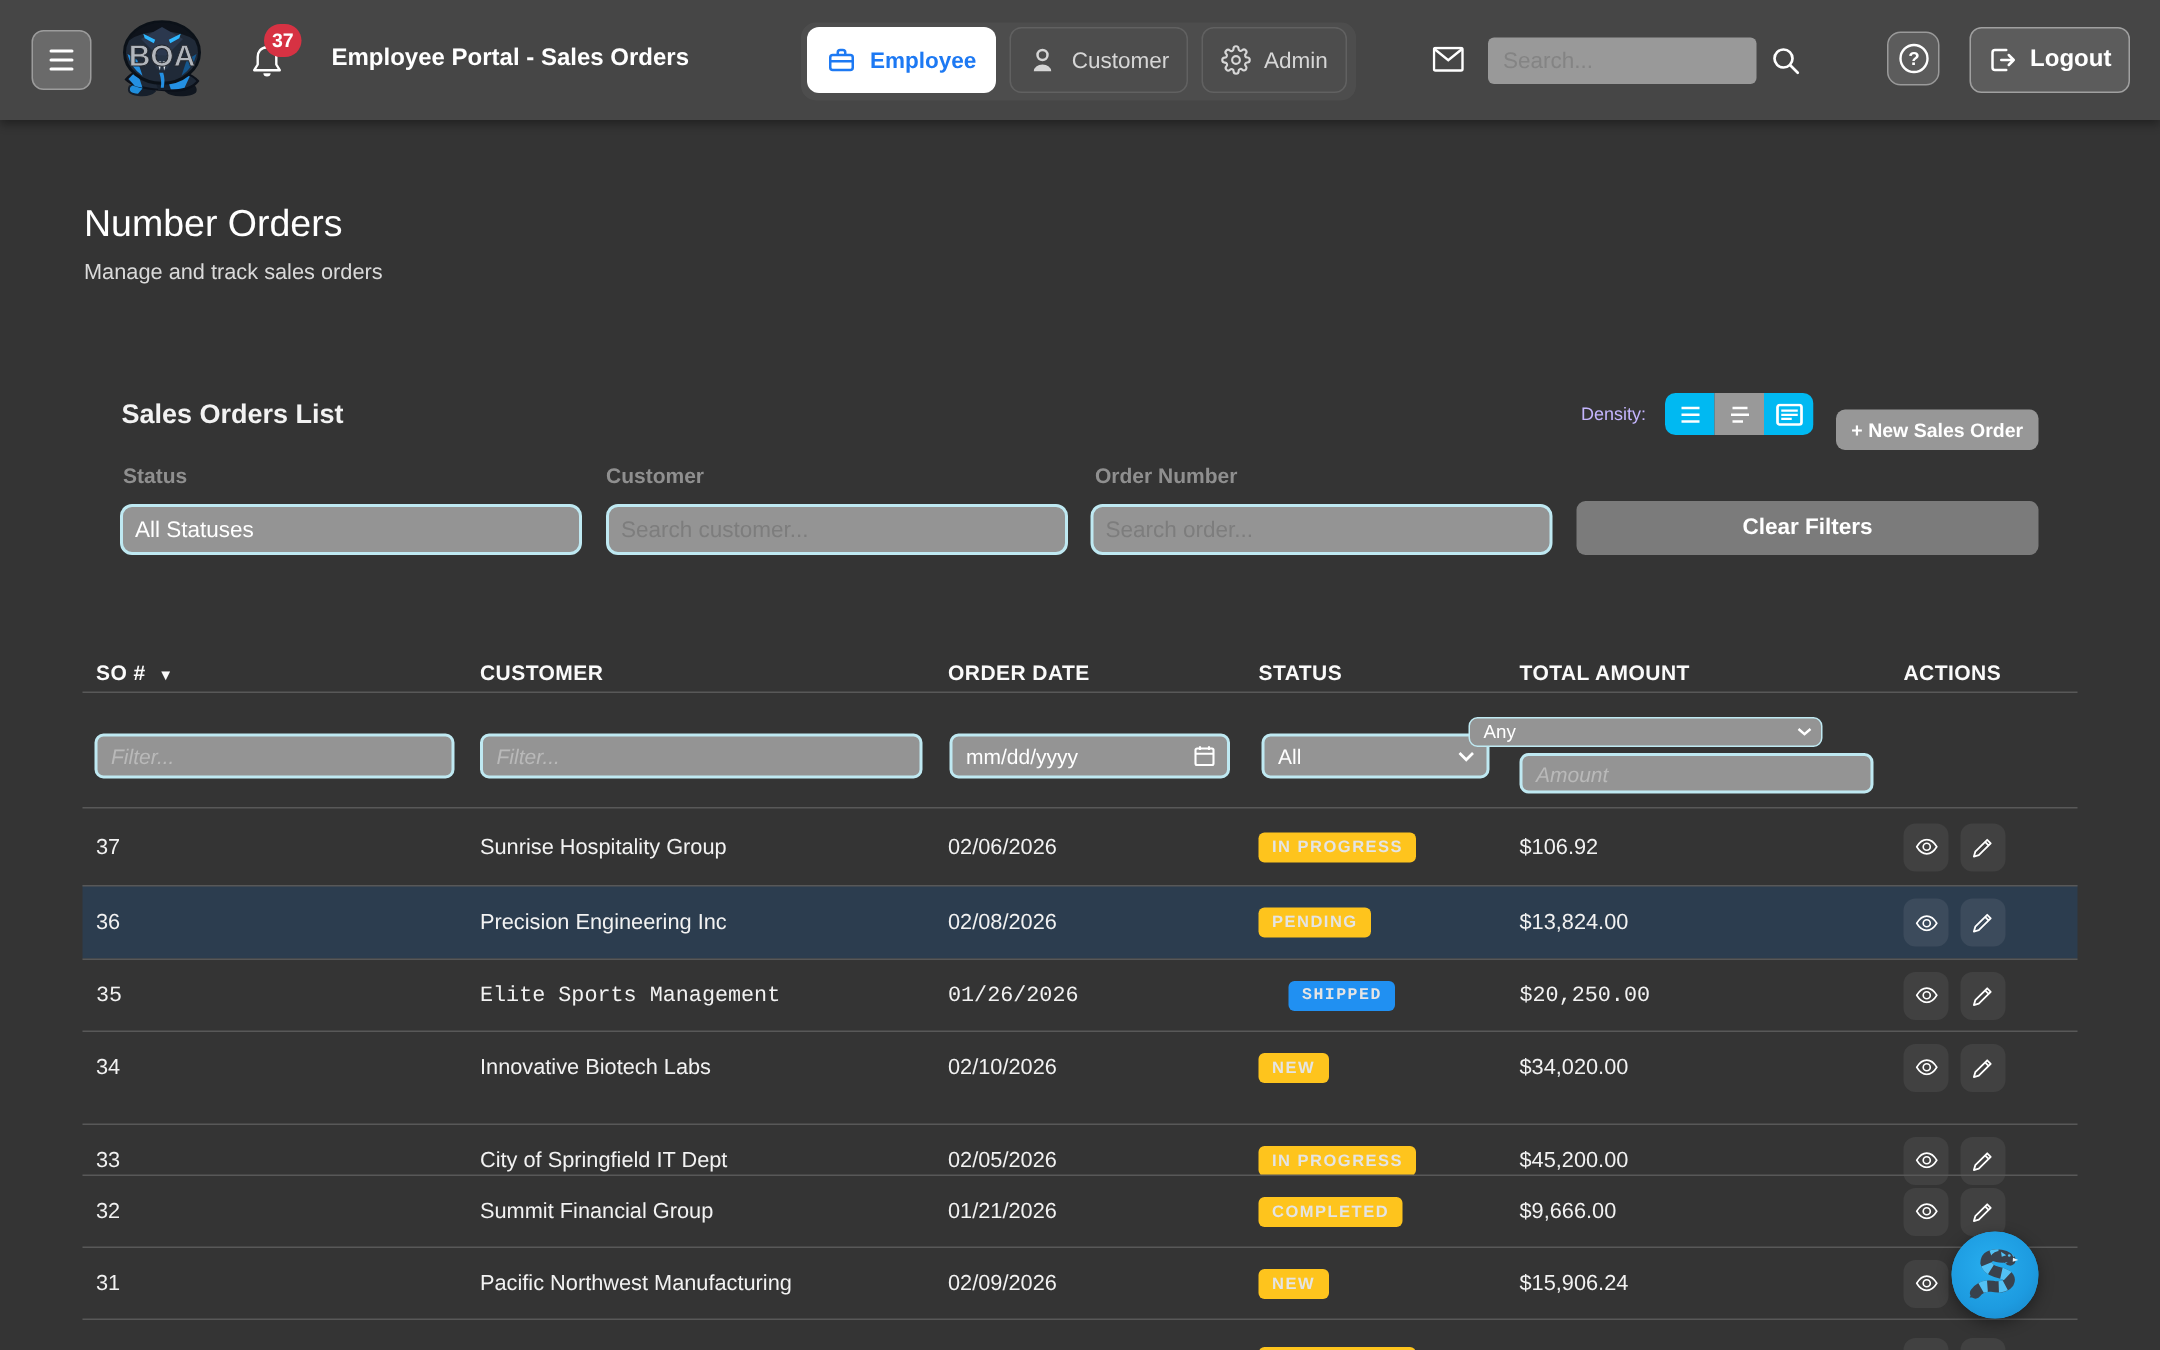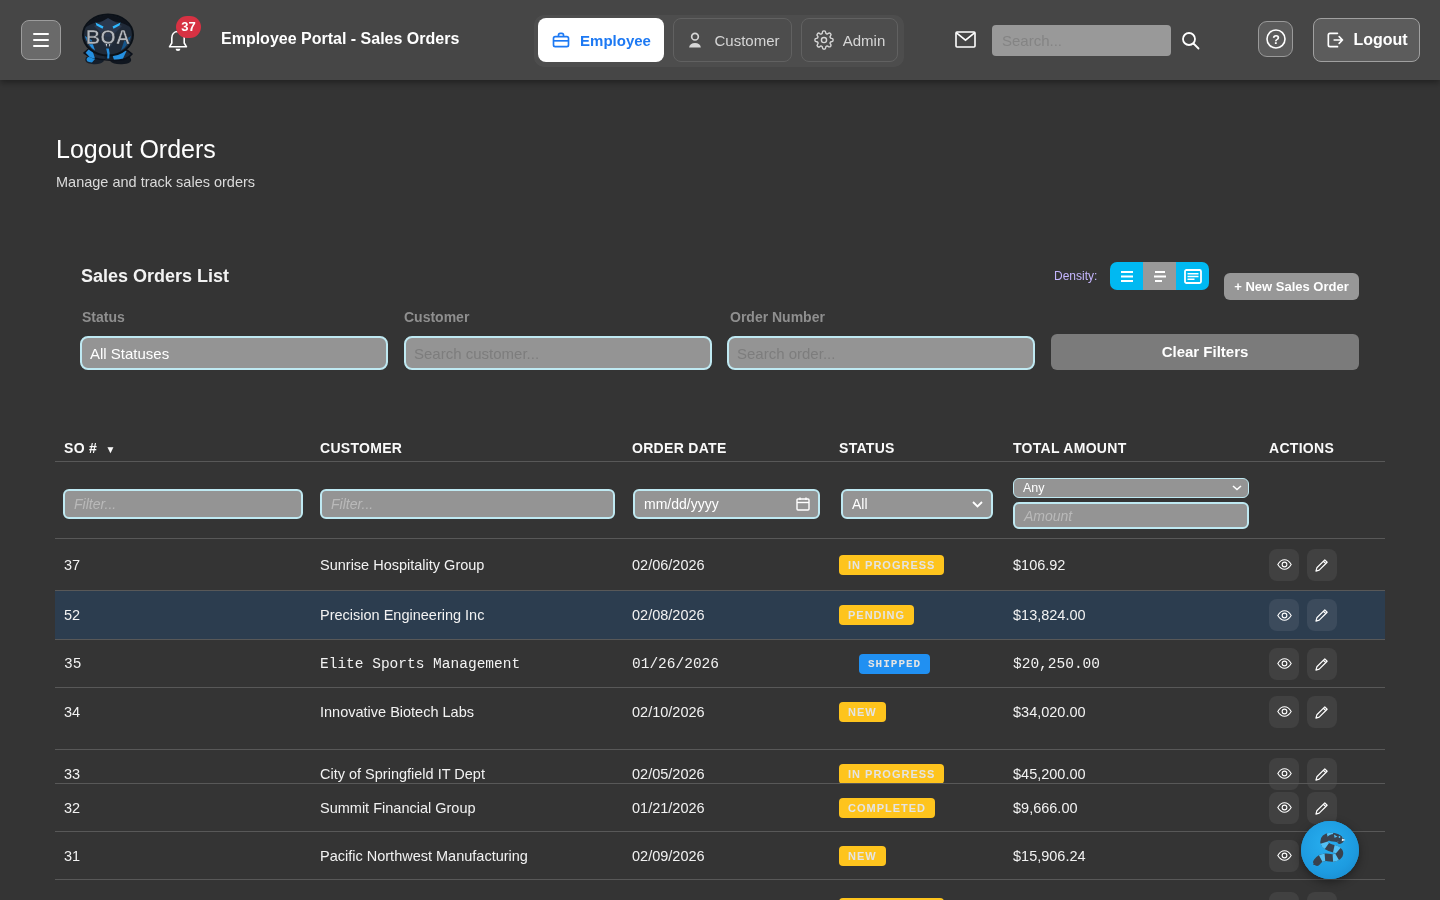--- a/index.html
+++ b/index.html
@@ -163,21 +163,21 @@
   </div>
   <div id="logoutbtn">
     <svg width="20" height="20" viewBox="0 0 24 24" fill="none" stroke="#fff" stroke-width="2" stroke-linecap="round" stroke-linejoin="round">
       <path d="M15 4 H6 a2 2 0 0 0 -2 2 v12 a2 2 0 0 0 2 2 h9"></path>
       <path d="M11 12 h10 M17 8 l4 4 -4 4"></path>
     </svg>
     Logout
   </div>
 </div>
 
-<div id="h1">Logout Orders</div>
+<div id="h1">Number Orders</div>
 <div id="sub">Manage and track sales orders</div>
 
 <div id="secTitle">Sales Orders List</div>
 <div id="densityLabel">Density:</div>
 <div id="density">
   <div class="dbtn dcyan">
     <svg width="14" height="13" viewBox="0 0 14 13">
         <g stroke="#fff" stroke-width="1.8">
           <line x1="1" y1="2" x2="13" y2="2"></line>
           <line x1="1" y1="6.5" x2="13" y2="6.5"></line>
@@ -240,21 +240,21 @@
         <line x1="1" y1="5.5" x2="13" y2="5.5" stroke="#fff" stroke-width="1.4"></line>
         <line x1="4" y1="0.5" x2="4" y2="3" stroke="#fff" stroke-width="1.4"></line>
         <line x1="10" y1="0.5" x2="10" y2="3" stroke="#fff" stroke-width="1.4"></line>
       </svg>
   </div>
   <div class="fr-input" style="left:786px; top:57px; width:152px;">All
     <svg style="position:absolute; right:8px;" width="11" height="7" viewBox="0 0 11 7">
         <path d="M1 1 L5.5 5.5 L10 1" fill="none" stroke="#fff" stroke-width="1.8"></path>
       </svg>
   </div>
-  <div class="fr-input" style="left:958px; top:46px; width:236px; height:20px; border-width:1.5px; font-size:12.5px;">Any
+  <div class="fr-input" style="left:924px; top:46px; width:236px; height:20px; border-width:1.5px; font-size:12.5px;">Any
     <svg style="position:absolute; right:6px;" width="10" height="6" viewBox="0 0 10 6">
         <path d="M1 1 L5 4.5 L9 1" fill="none" stroke="#fff" stroke-width="1.6"></path>
       </svg>
   </div>
   <div class="fr-input" style="left:958px; top:70px; width:236px; height:27px;">
       <span style="color:#b9b9b9; font-style:italic;">Amount</span>
     </div>
 
   <div class="row" style="top:106px; height:52px;">
     <div class="cell col0">37</div>
@@ -272,21 +272,21 @@
           </svg>
         </div>
         <div class="iconbtn" style="margin-left:8px">
           <svg width="14" height="14" viewBox="0 0 15 15">
             <path d="M1 14 L2 10.5 L10.5 2 L13 4.5 L4.5 13 Z M9 3.5 L11.5 6" fill="none" stroke="#fff" stroke-width="1.3" stroke-linejoin="round"></path>
           </svg>
         </div>
       </div>
   </div>
   <div class="row selrow" style="top:158px; height:49px; background:#2c3d4f;">
-    <div class="cell col0">52</div>
+    <div class="cell col0">36</div>
     <div class="cell col1">Precision Engineering Inc</div>
     <div class="cell col2">02/08/2026</div>
     <div class="cell col3">
         <span class="badge byellow">PENDING</span>
       </div>
     <div class="cell col4">$13,824.00</div>
     <div class="cell col5">
         <div class="iconbtn">
           <svg width="15" height="11" viewBox="0 0 19 14">
             <path d="M1 7 C4 2 8 1 9.5 1 C11 1 15 2 18 7 C15 12 11 13 9.5 13 C8 13 4 12 1 7 Z" fill="none" stroke="#fff" stroke-width="1.4"></path>

